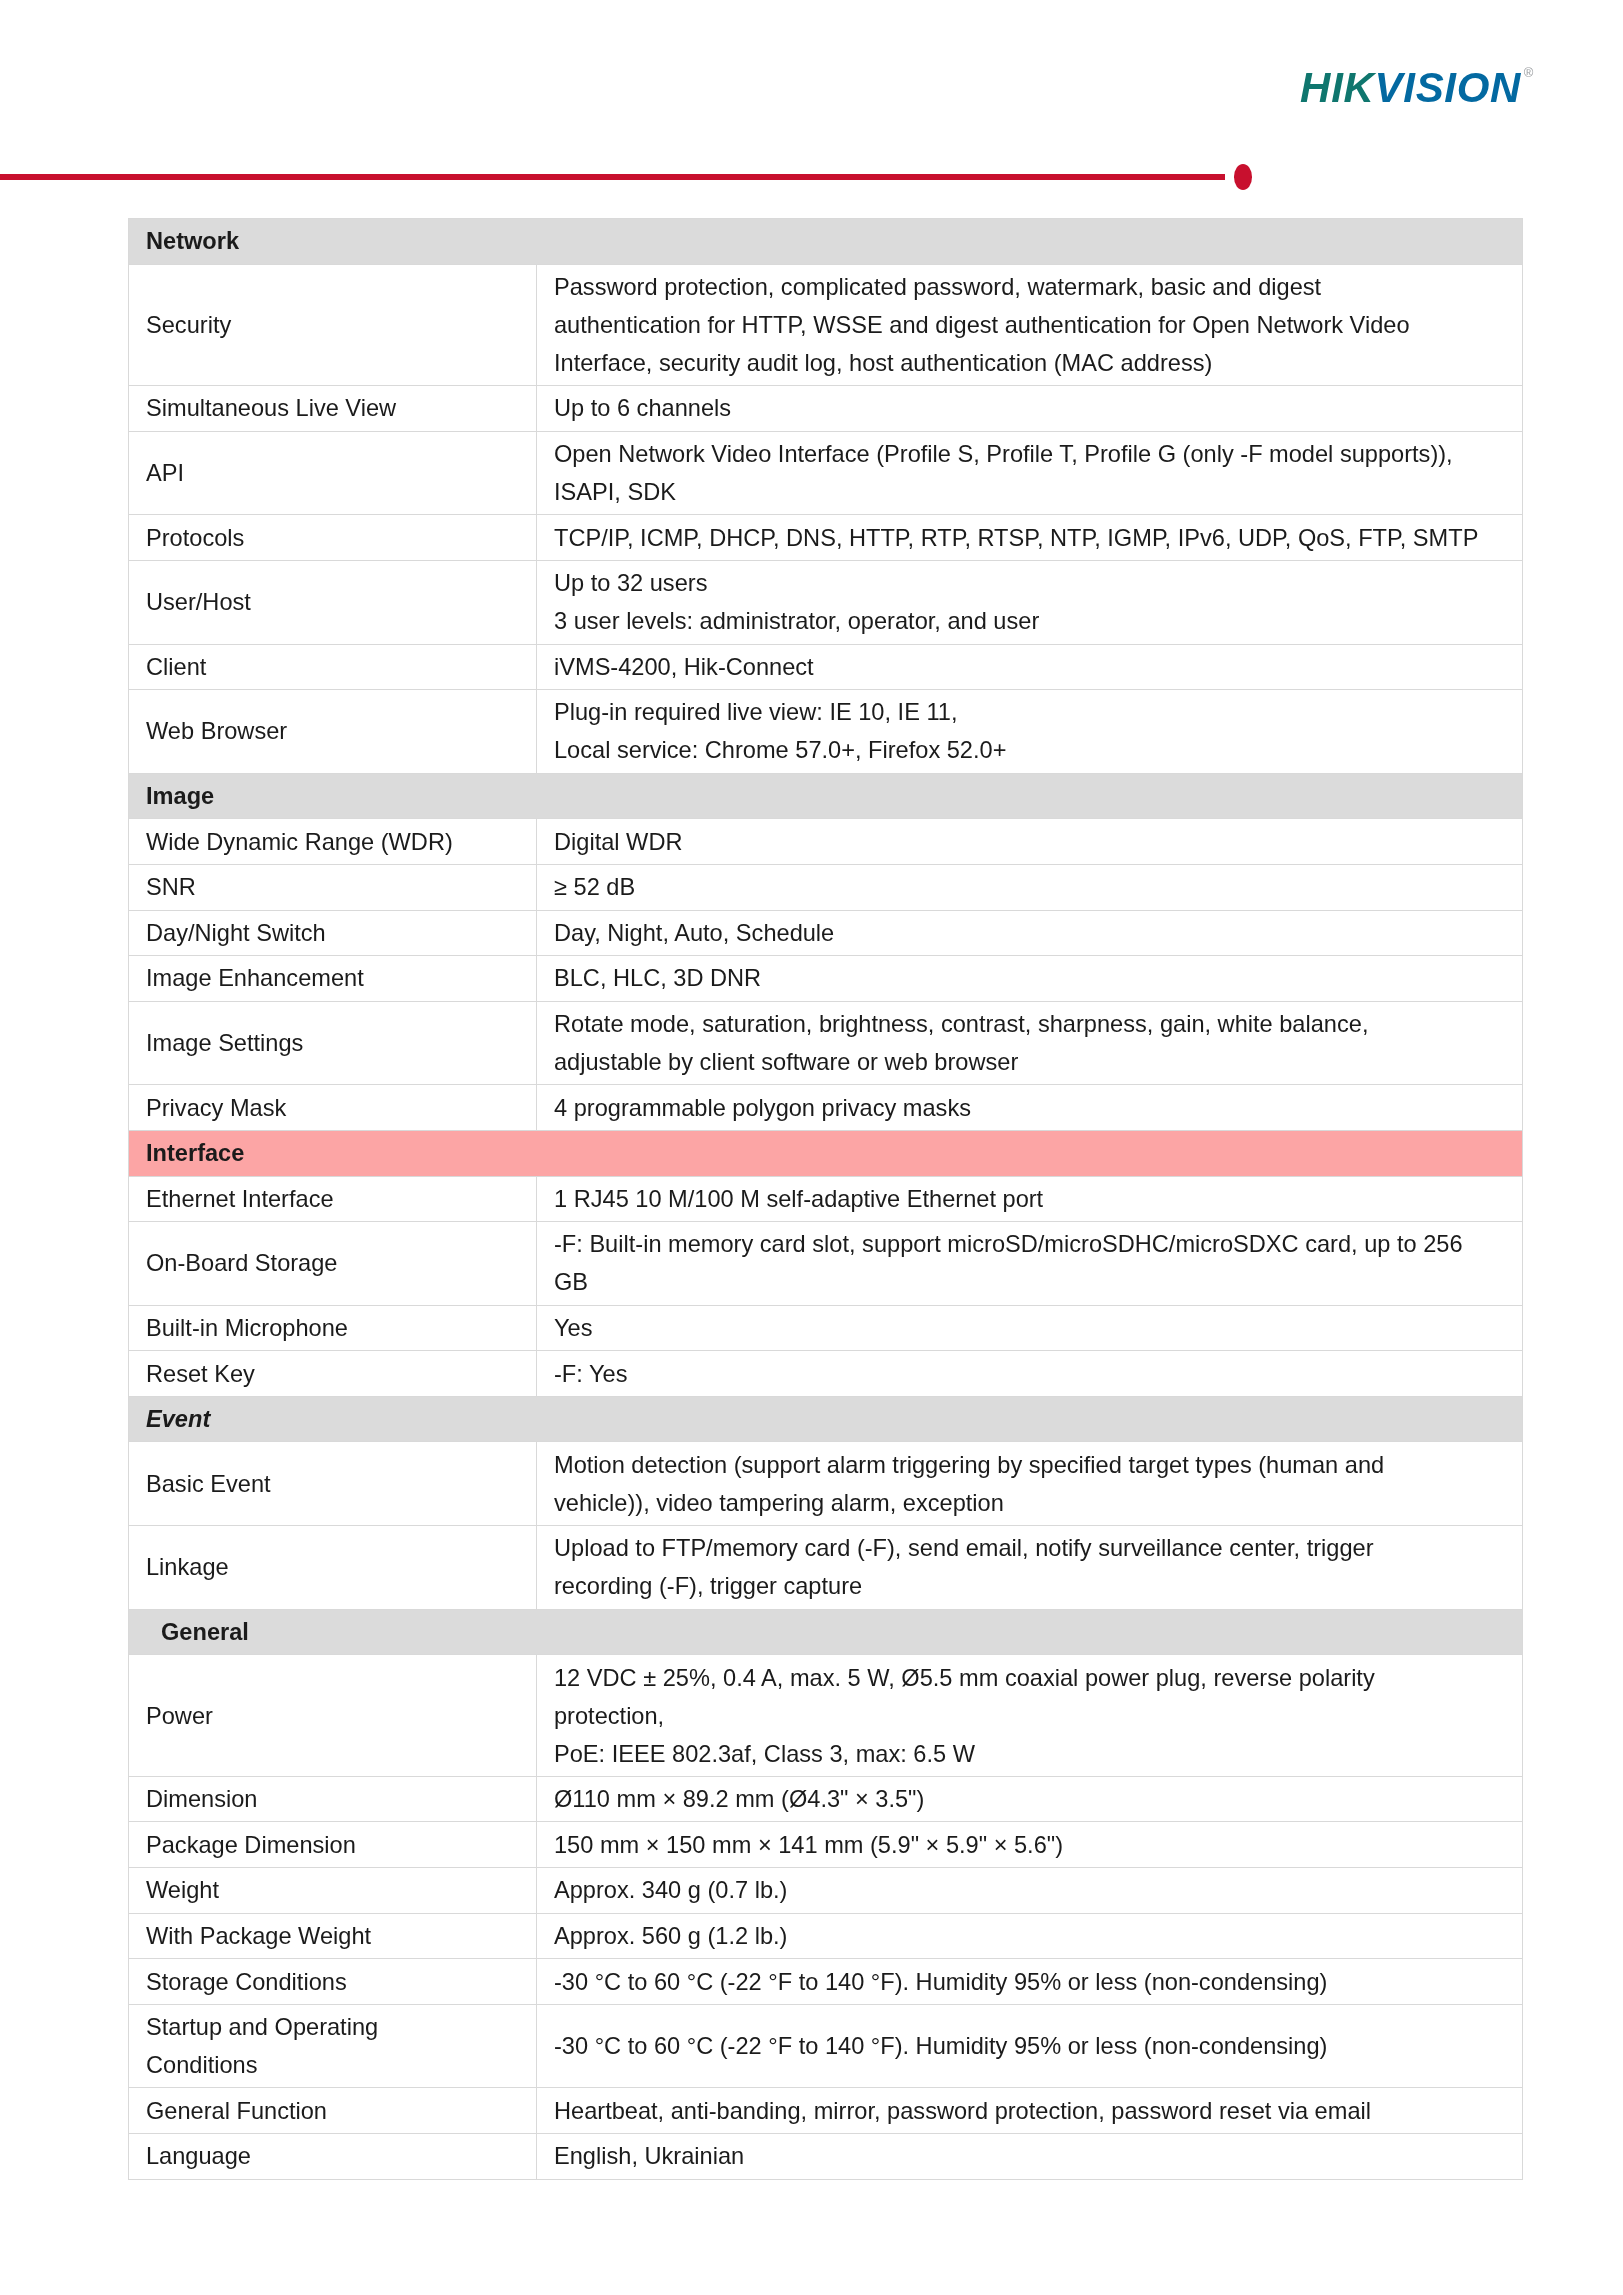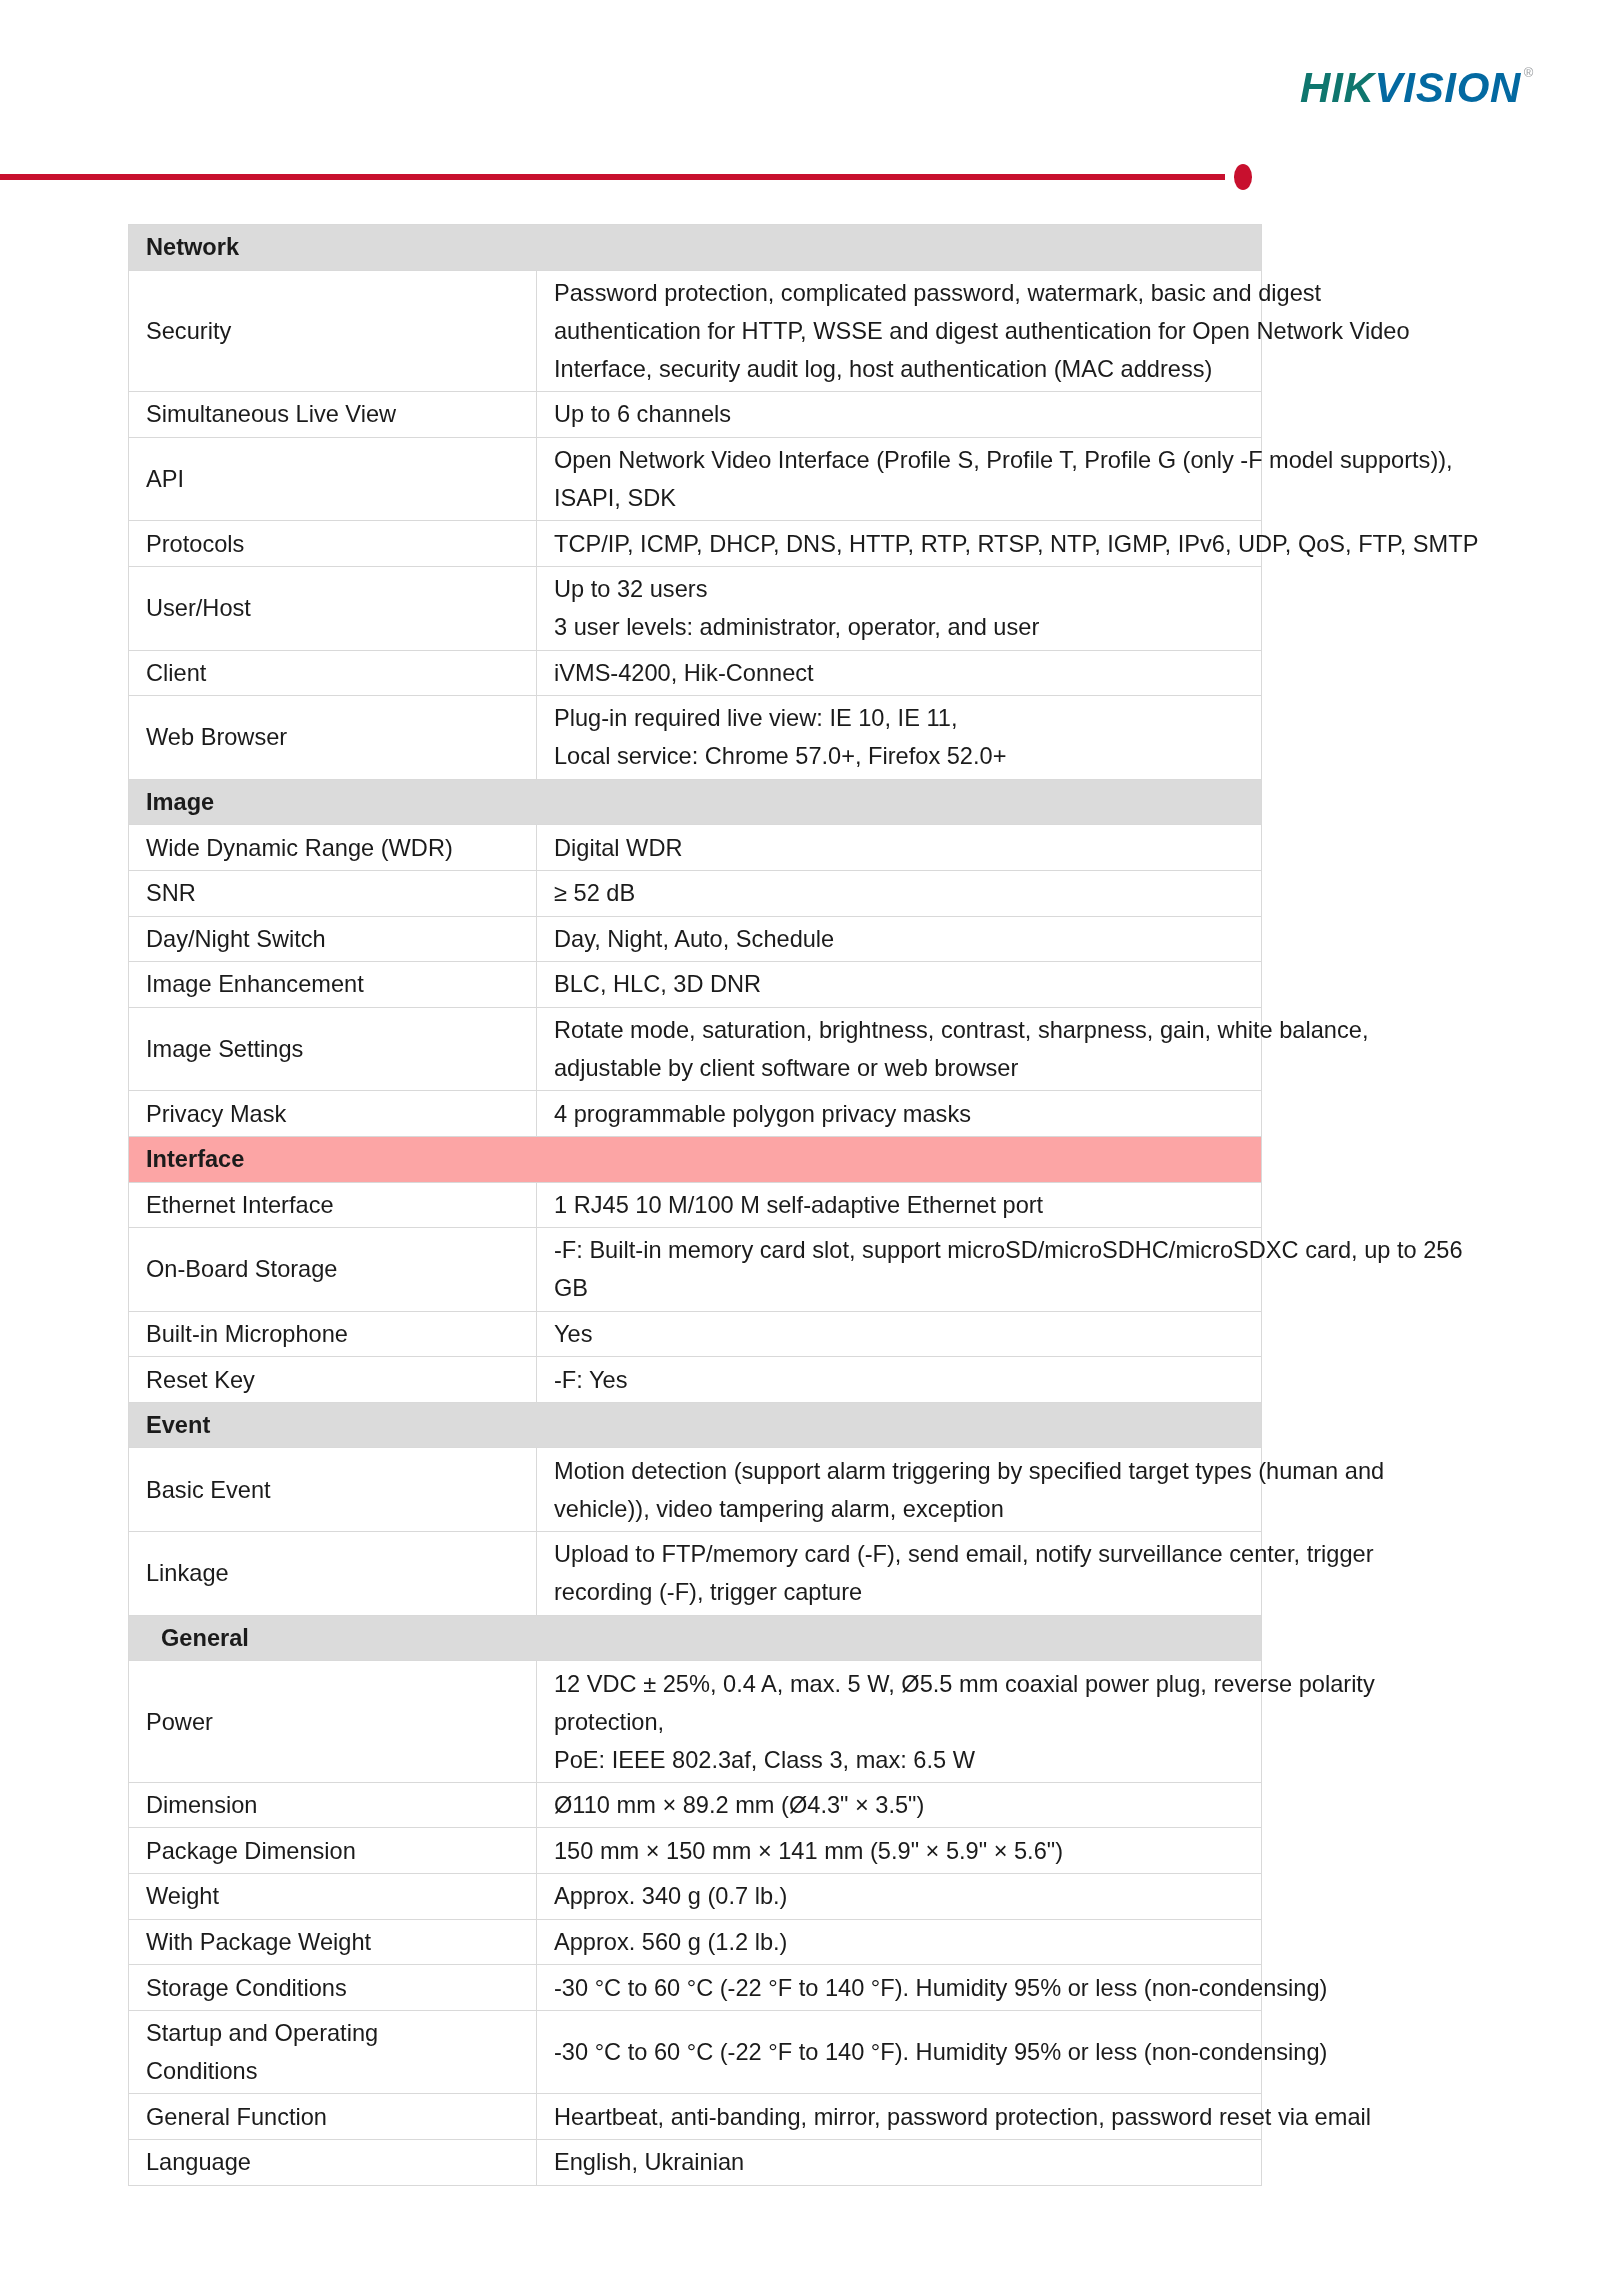--- a/index.html
+++ b/index.html
@@ -46,22 +46,22 @@
     top: 164px;
     width: 18.3px;
     height: 26px;
     border-radius: 50%;
   }
 
   
   table.spec {
     position: absolute;
     left: 128px;
-    top: 224px;
-    width: 1134px;
+    top: 218px;
+    width: 1395px;
     border-collapse: collapse;
     table-layout: fixed;
   }
   table.spec td {
     border: 1.3px solid #D9D9D9;
     vertical-align: middle;
     padding: 3.3px 13px 3.3px 17px;
     font-size: 23.6px;
     color: #1b1b1b;
   }
@@ -235,21 +235,21 @@
       </tr>
       <tr>
         <td>
           <div class="line">Reset Key</div>
         </td>
         <td>
           <div class="line">-F: Yes</div>
         </td>
       </tr>
       <tr>
-        <td colspan="2" class="section-header" style="background: rgb(219, 219, 219);">Event</td>
+        <td colspan="2" class="section-header" style="background: rgb(219, 219, 219); font-style: italic;">Event</td>
       </tr>
       <tr>
         <td>
           <div class="line">Basic Event</div>
         </td>
         <td>
           <div class="line">Motion detection (support alarm triggering by specified target types (human and</div>
           <div class="line">vehicle)), video tampering alarm, exception</div>
         </td>
       </tr>

